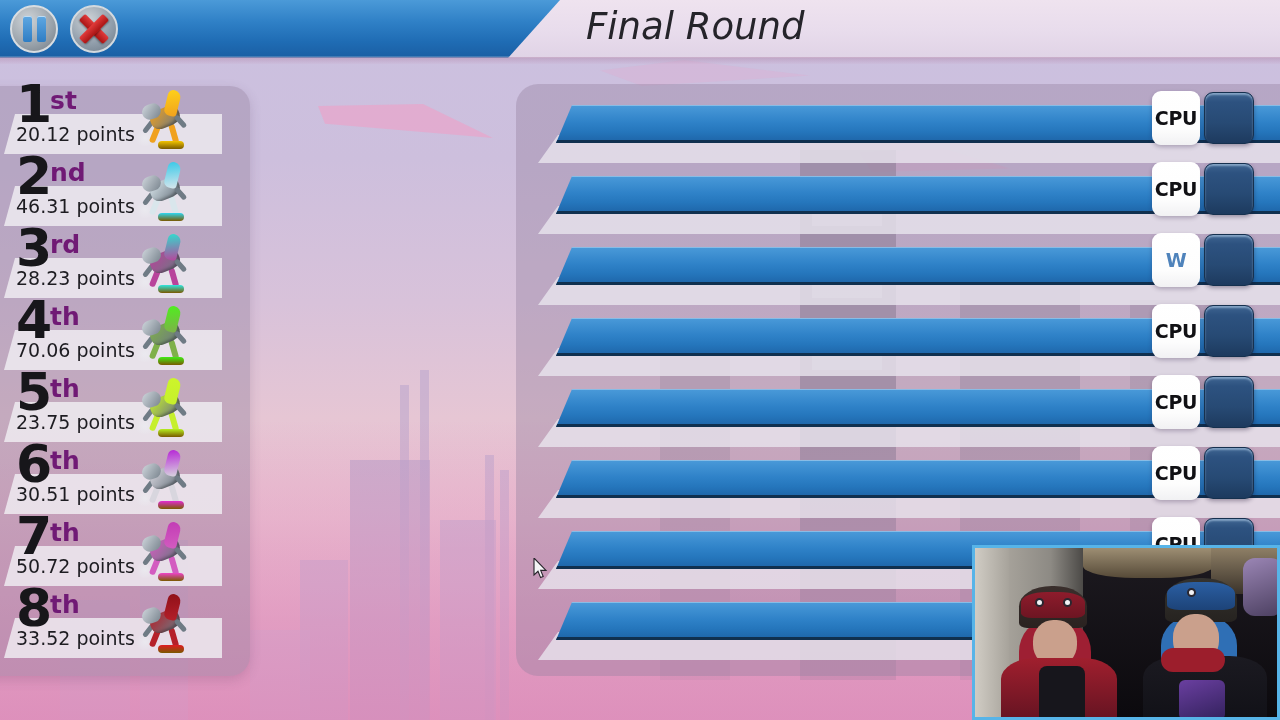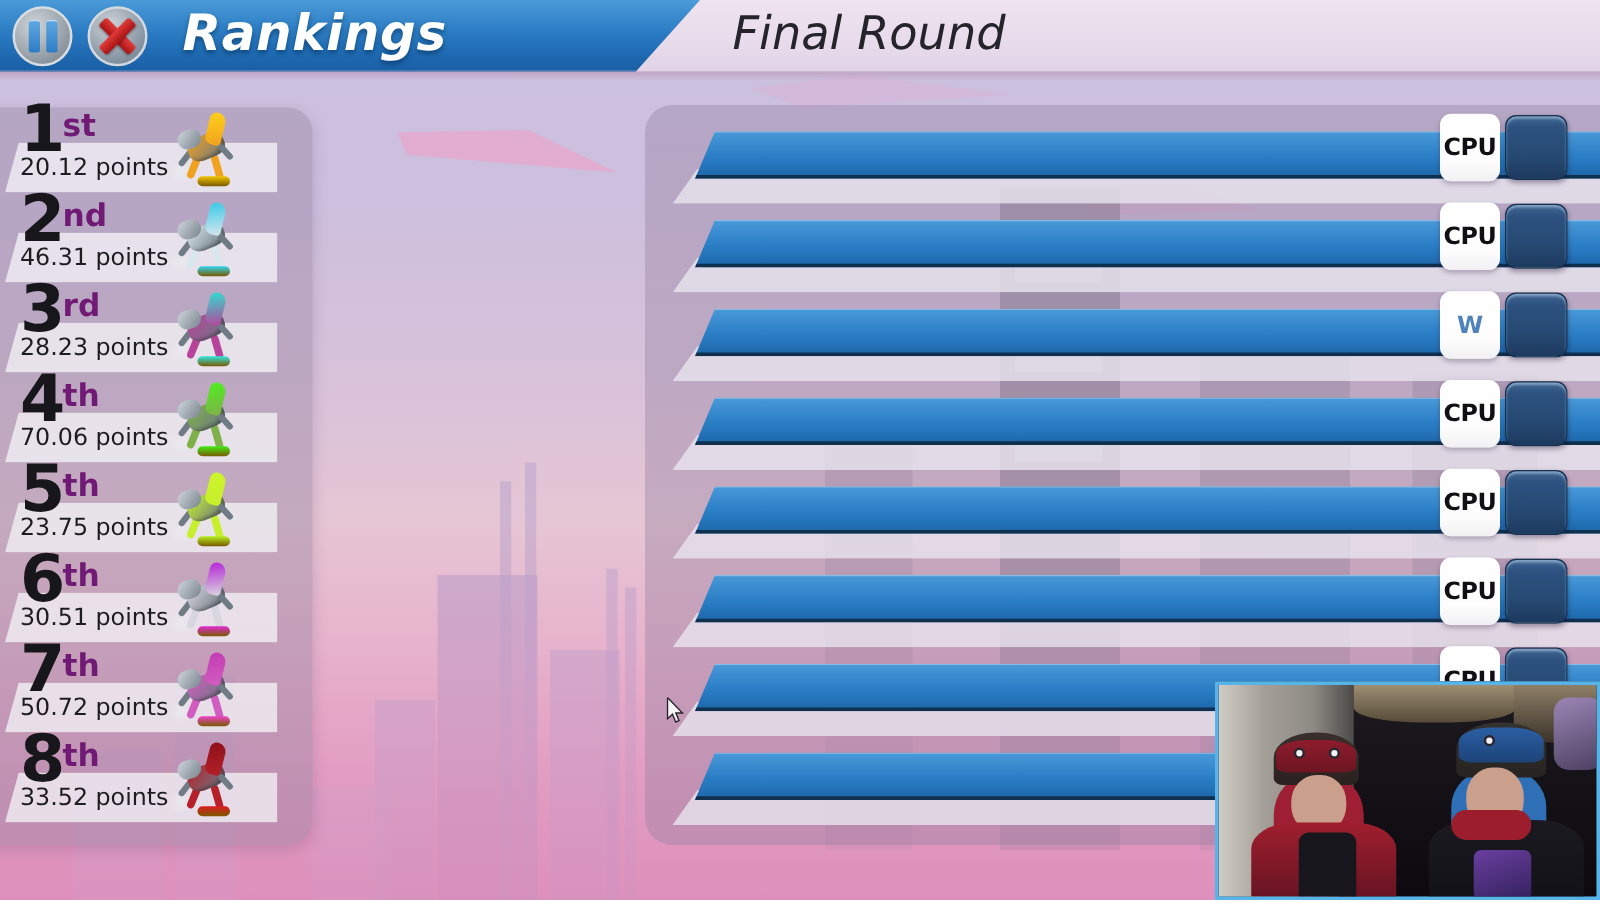--- a/index.html
+++ b/index.html
@@ -460,21 +460,20 @@
 
   <div class="header-strip">
     <div class="header-banner"></div>
 
     <div class="hdr-icon pause-icon">
       <i></i>
         <i></i>
     </div>
     <div class="hdr-icon close-icon"></div>
 
-    <div class="banner-title">Rankings</div>
     <div class="round-title">Final Round</div>
   </div>
 
   <div class="webcam">
     <div class="wc-dark"></div>
     <div class="wc-wall"></div>
     <div class="wc-wall2"></div>
     <div class="wc-fur"></div>
     <div class="wc-fur2"></div>
     <div class="wc-purple"></div>

